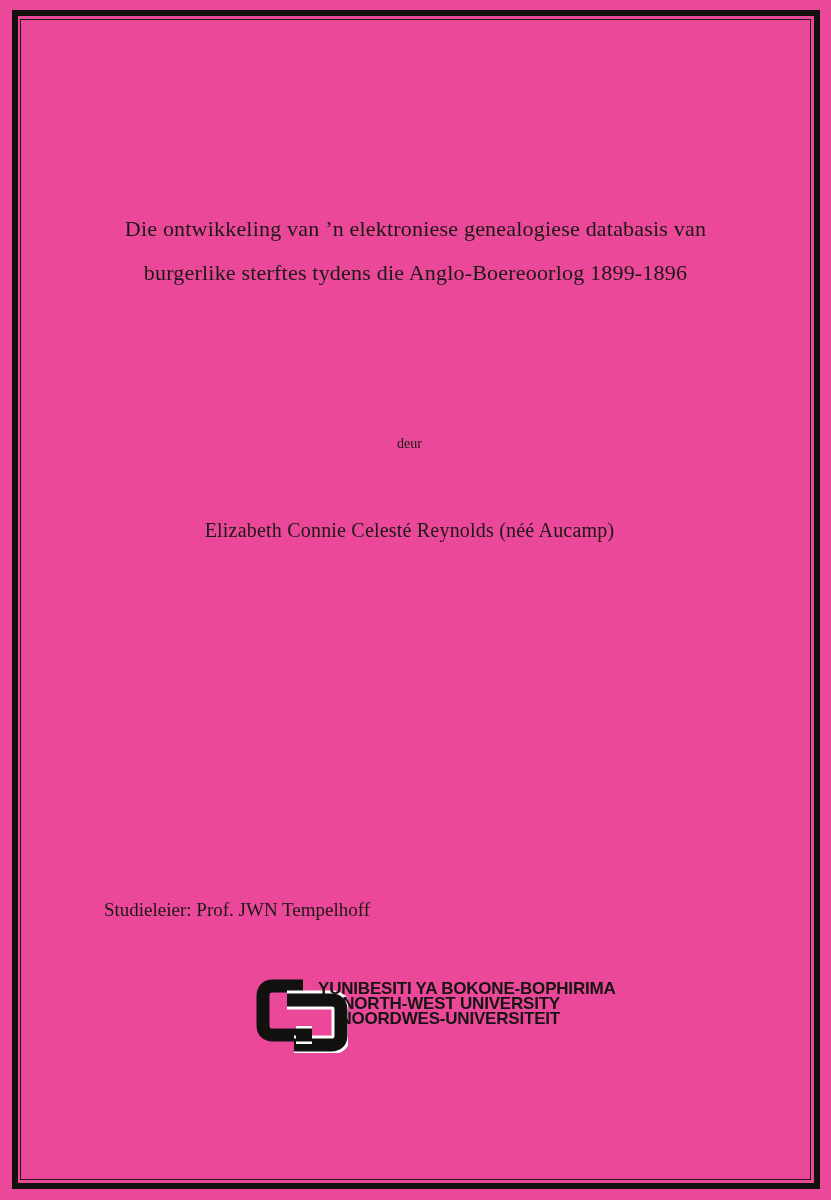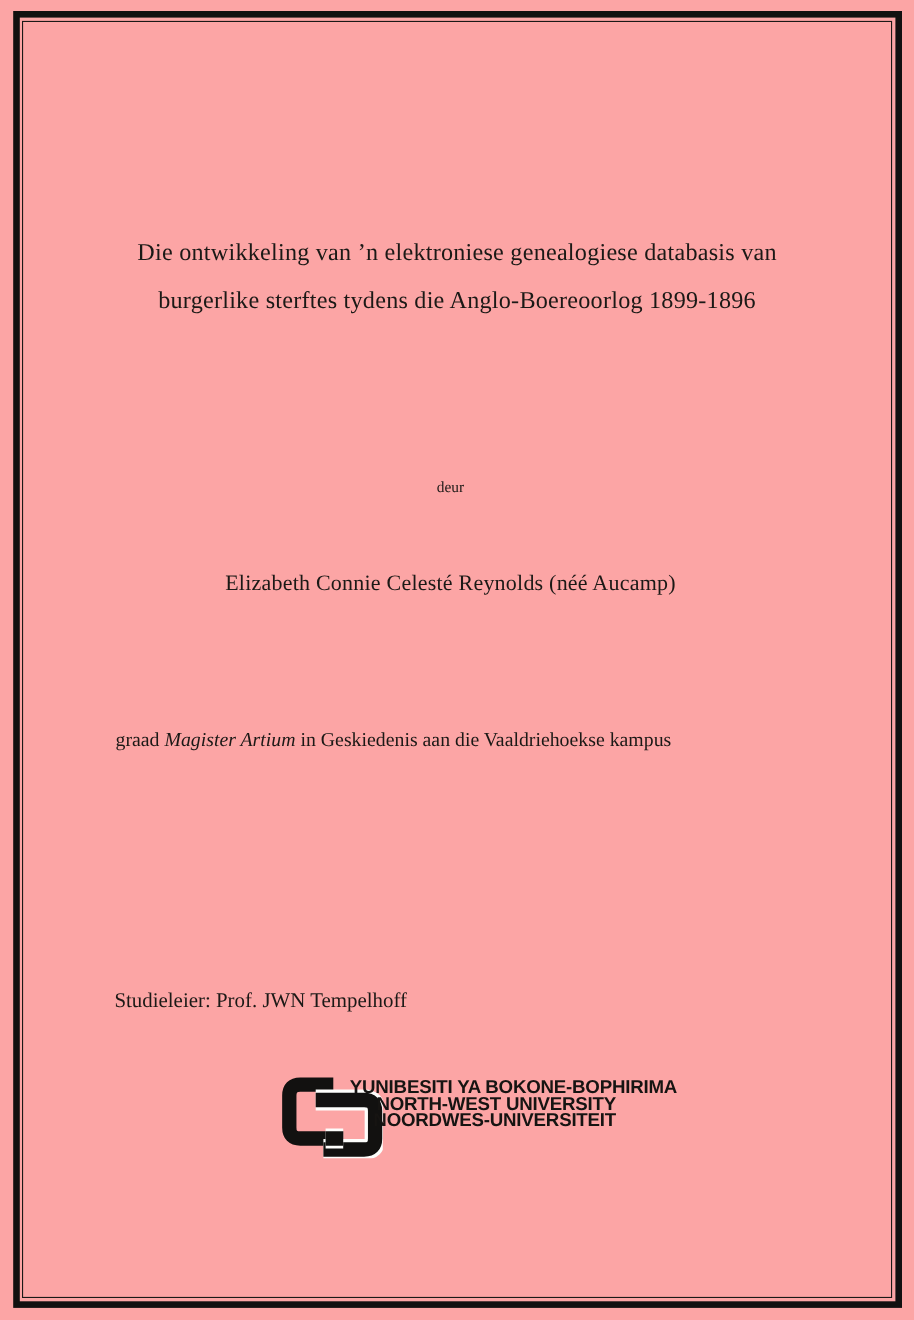--- a/index.html
+++ b/index.html
@@ -1,19 +1,19 @@
 <!DOCTYPE html>
 <html><head>
 <meta charset="utf-8">
 <style>
   html,body{margin:0;padding:0;background:#ffffff;}
   .page{
     position:relative;
     width:831px;height:1200px;
-    background:#fca5a5;
+    background:#ec4899;
     color:#1b1916;
     font-family:"Liberation Serif","DejaVu Serif",serif;
     overflow:hidden;
   }
   
   .frame-outer{
     position:absolute;left:12px;top:10px;right:11px;bottom:11px;
     border:6px solid #121110;
     pointer-events:none;
   }
@@ -69,21 +69,20 @@
   <div class="thesis-title">
     <div>Die ontwikkeling van ’n elektroniese genealogiese databasis van</div>
     <div>burgerlike sterftes tydens die Anglo-Boereoorlog 1899-1896</div>
   </div>
 
   <div class="byline">deur</div>
 
   <div class="author">Elizabeth Connie Celesté Reynolds (néé Aucamp)</div>
 
   <div class="submission">
-    <div class="s-line2"><span>graad </span><span class="italic">Magister Artium</span><span> in Geskiedenis aan die Vaaldriehoekse kampus</span></div>
   </div>
 
   <div class="supervisor-block">
     <div>Studieleier: Prof. JWN Tempelhoff</div>
   </div>
 
   <div class="logo">
     <svg class="logo-mark" viewBox="0 0 92 74" aria-hidden="true">
 
       <path d="M47 7 H17 Q7 7 7 17 V46 Q7 56 17 56 H56" fill="none" stroke="#121110" stroke-width="13"></path>

